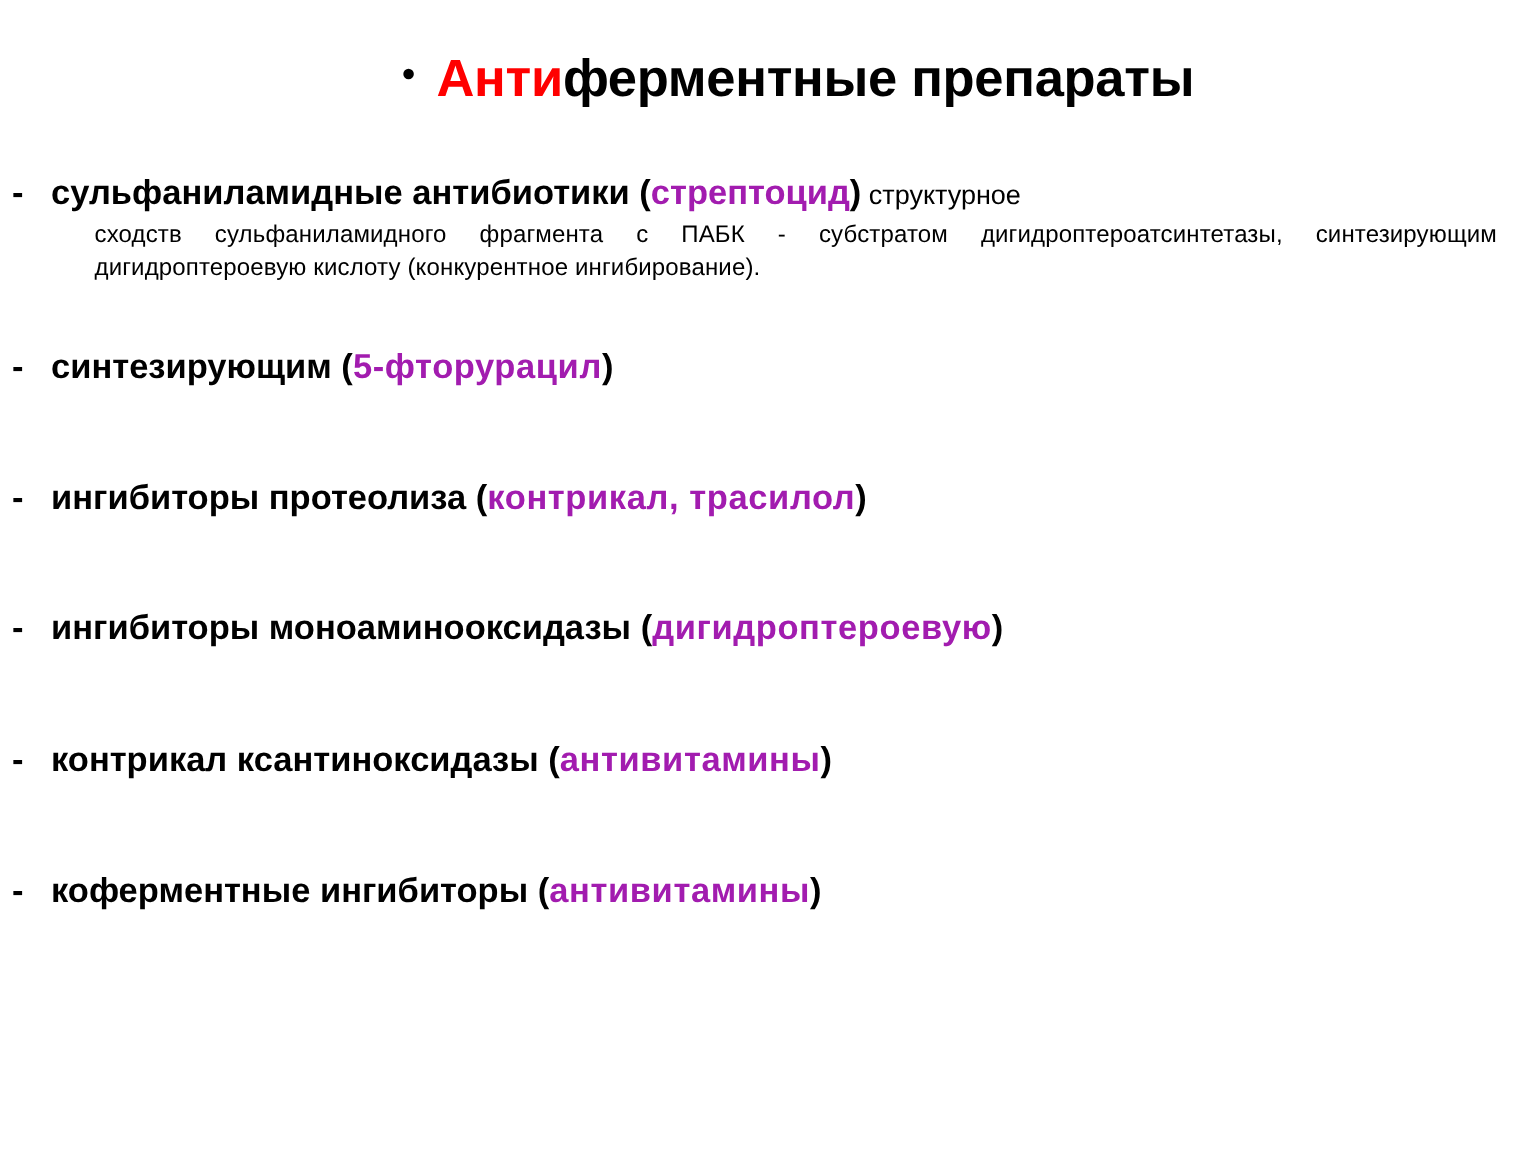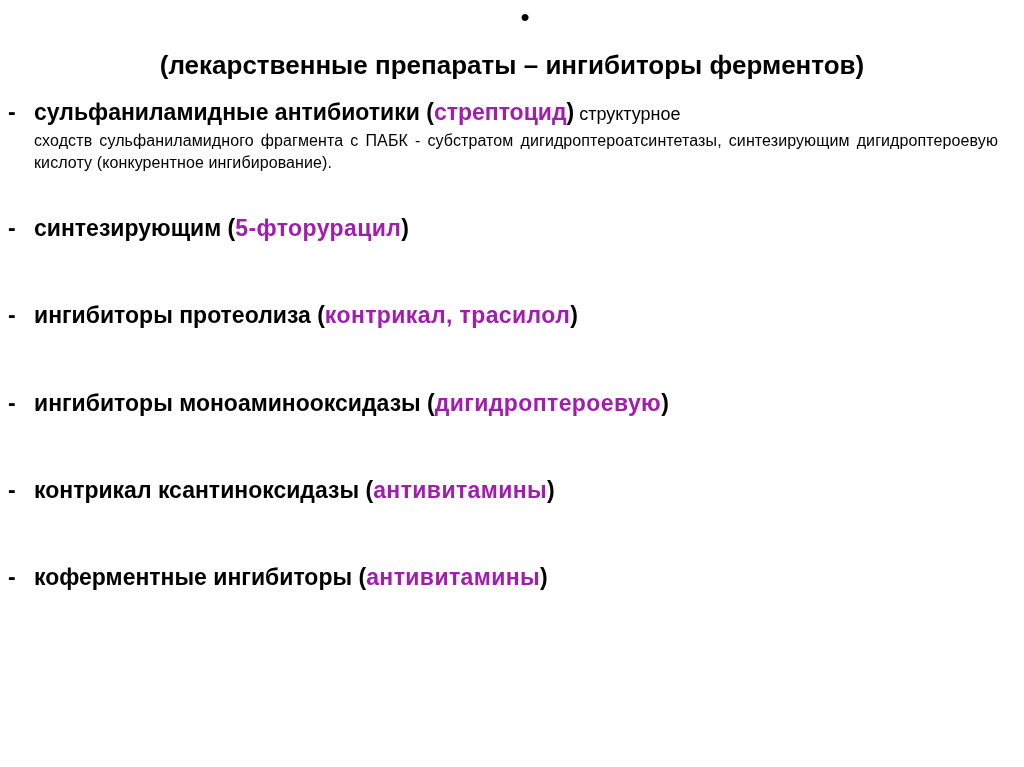--- a/index.html
+++ b/index.html
@@ -79,42 +79,43 @@
     color: #a21caf;
   }
   .note {
     font-size: 16px;
     font-weight: normal;
     line-height: 1.35;
     text-align: justify;
     margin-top: 4px;
     padding-right: 18px;
     letter-spacing: 0.1px;
+    margin-left: 29px;
   }
   .note-inline {
     font-size: 18px;
     font-weight: normal;
   }
 
   
   .item.first { margin-bottom: 4px; }
   .item.spaced { margin-top: 42px; }
   .item.spaced-lg { margin-top: 60px; }
   .wide-spread { letter-spacing: 0.4px; }
 </style>
 </head>
 <body>
 
 <div class="slide">
 
   <div class="title-row">
     <span class="title-bullet">•</span>
+    <h1 class="title"><span class="accent">Анти</span><span>ферментные препараты</span></h1>
   </div>
 
-  <div class="subtitle">(лекарственные препараты – ингибиторы ферментов)</div>
 
   <div class="body-list">
 
     <div class="item first">
       <span class="dash">-</span>
       <div class="item-text">
         <span>сульфаниламидные  антибиотики  (</span><span class="accent">стрептоцид</span><span>)</span><span class="note-inline"> структурное</span>
         <div class="note">сходств сульфаниламидного фрагмента с ПАБК - субстратом дигидроптероатсинтетазы, синтезирующим дигидроптероевую кислоту (конкурентное ингибирование).</div>
       </div>
     </div>

